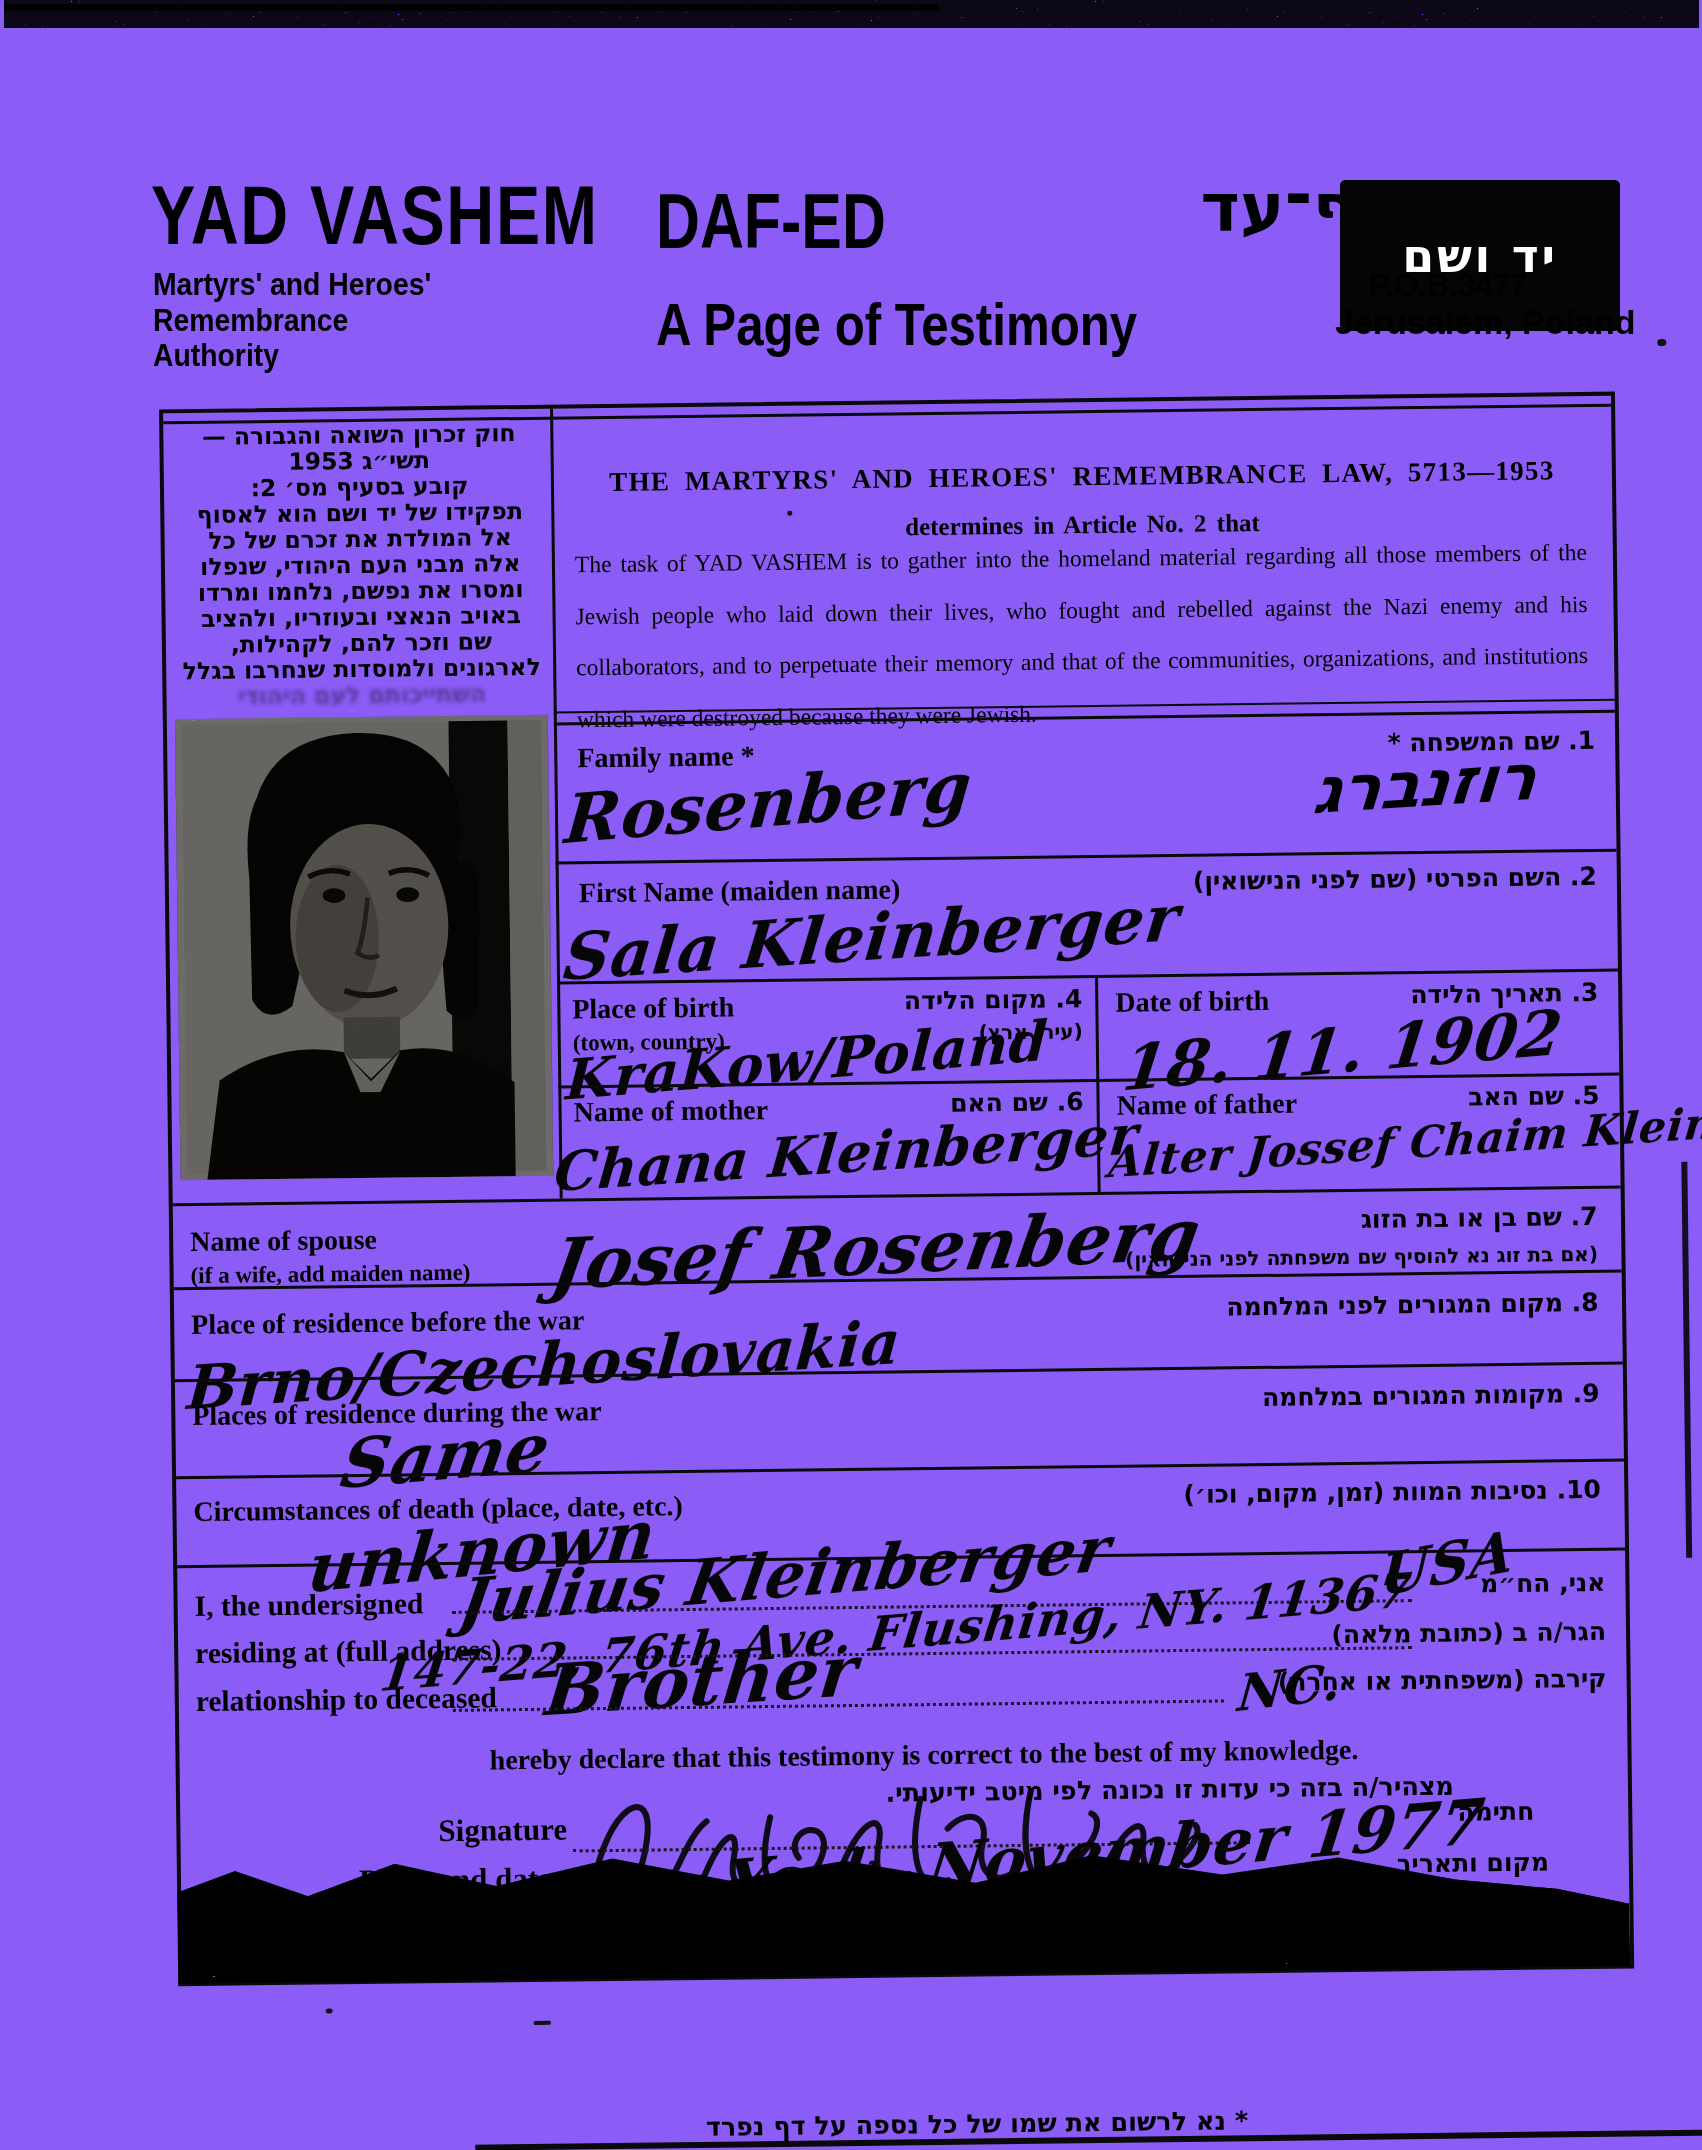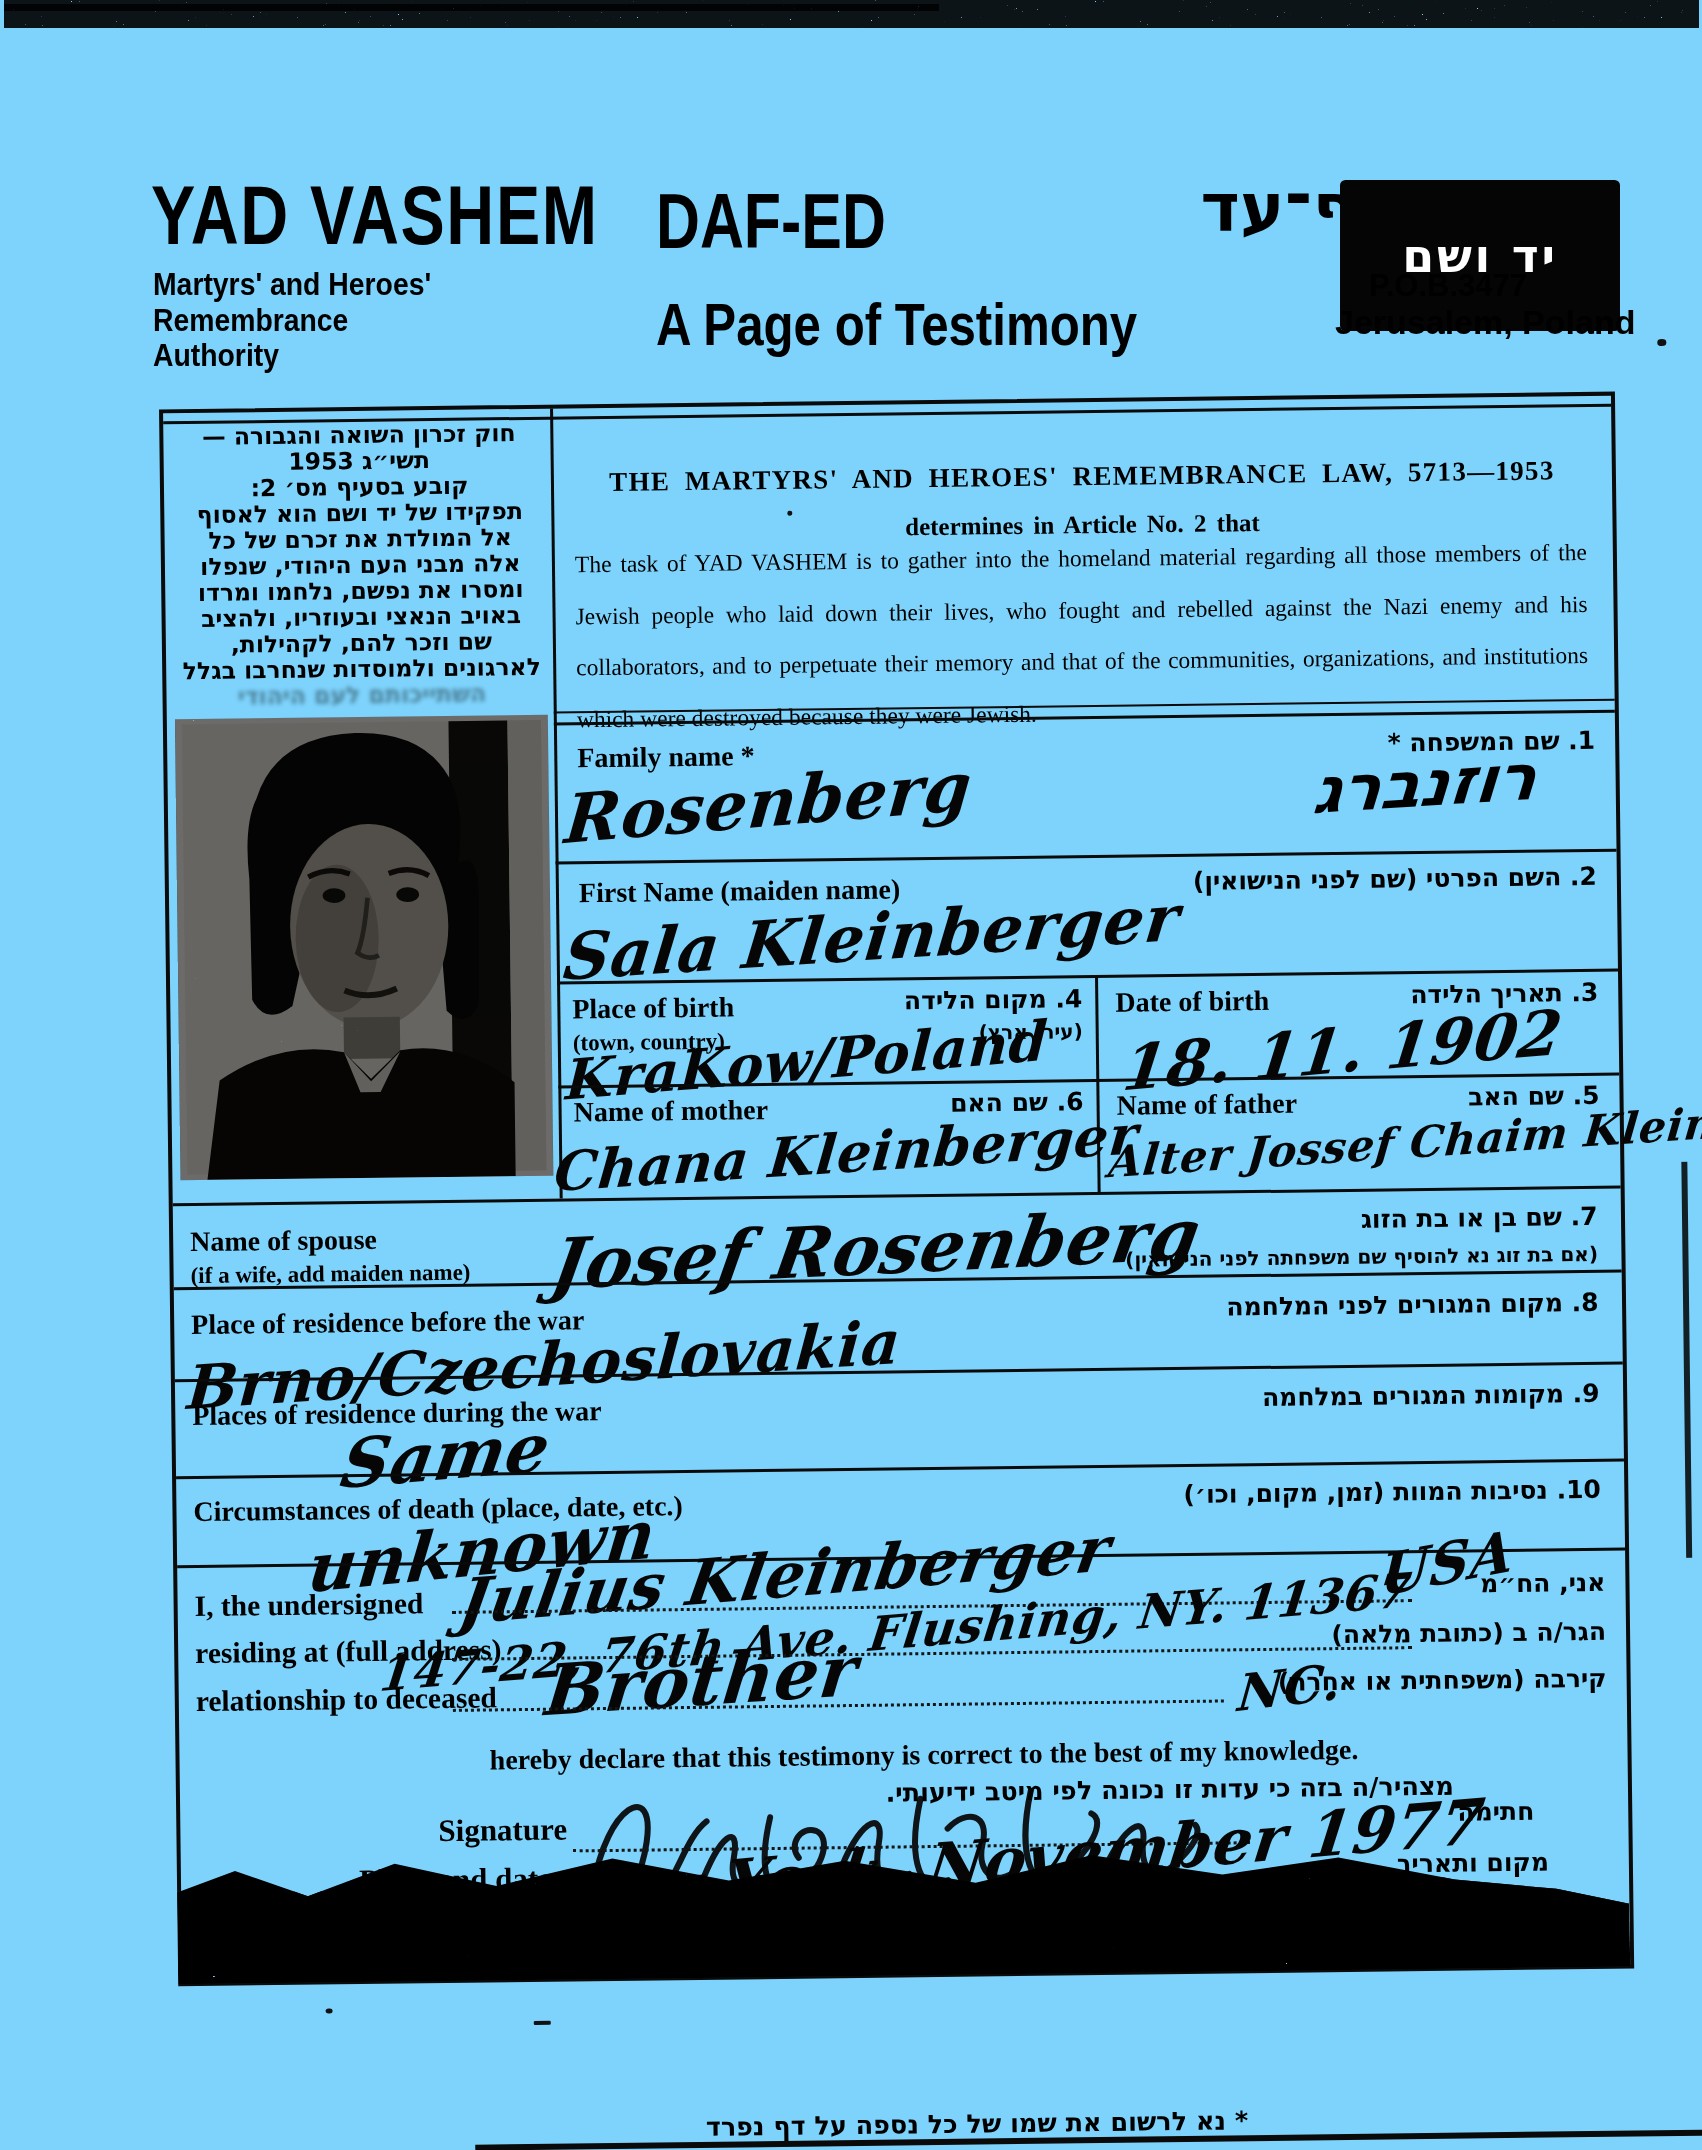--- a/index.html
+++ b/index.html
@@ -1,16 +1,16 @@
 <!DOCTYPE html>
 <html style="font-size:10.7px"><head>
 <meta charset="utf-8">
 <style>
   html,body{margin:0;padding:0;background:#ffffff;}
-  .page{position:relative;width:1703px;height:2151px;background:#7dd3fc;overflow:hidden;
+  .page{position:relative;width:1703px;height:2151px;background:#8b5cf6;overflow:hidden;
         font-family:"Liberation Serif",serif;color:#000;}
   .abs{position:absolute;}
   
   .brand{font-family:"Liberation Sans",sans-serif;font-weight:800;font-size:83px;
          letter-spacing:2px;transform:scaleX(.80);transform-origin:left top;white-space:nowrap;}
   .brand-sub{font-family:"Liberation Sans",sans-serif;font-weight:700;font-size:31.5px;
              line-height:1.13;transform:scaleX(.9);transform-origin:left top;}
   .dafed{font-family:"Liberation Sans",sans-serif;font-weight:800;font-size:78px;
          transform:scaleX(.78);transform-origin:left top;white-space:nowrap;}
   .testimony{font-family:"Liberation Sans",sans-serif;font-weight:800;font-size:60px;

